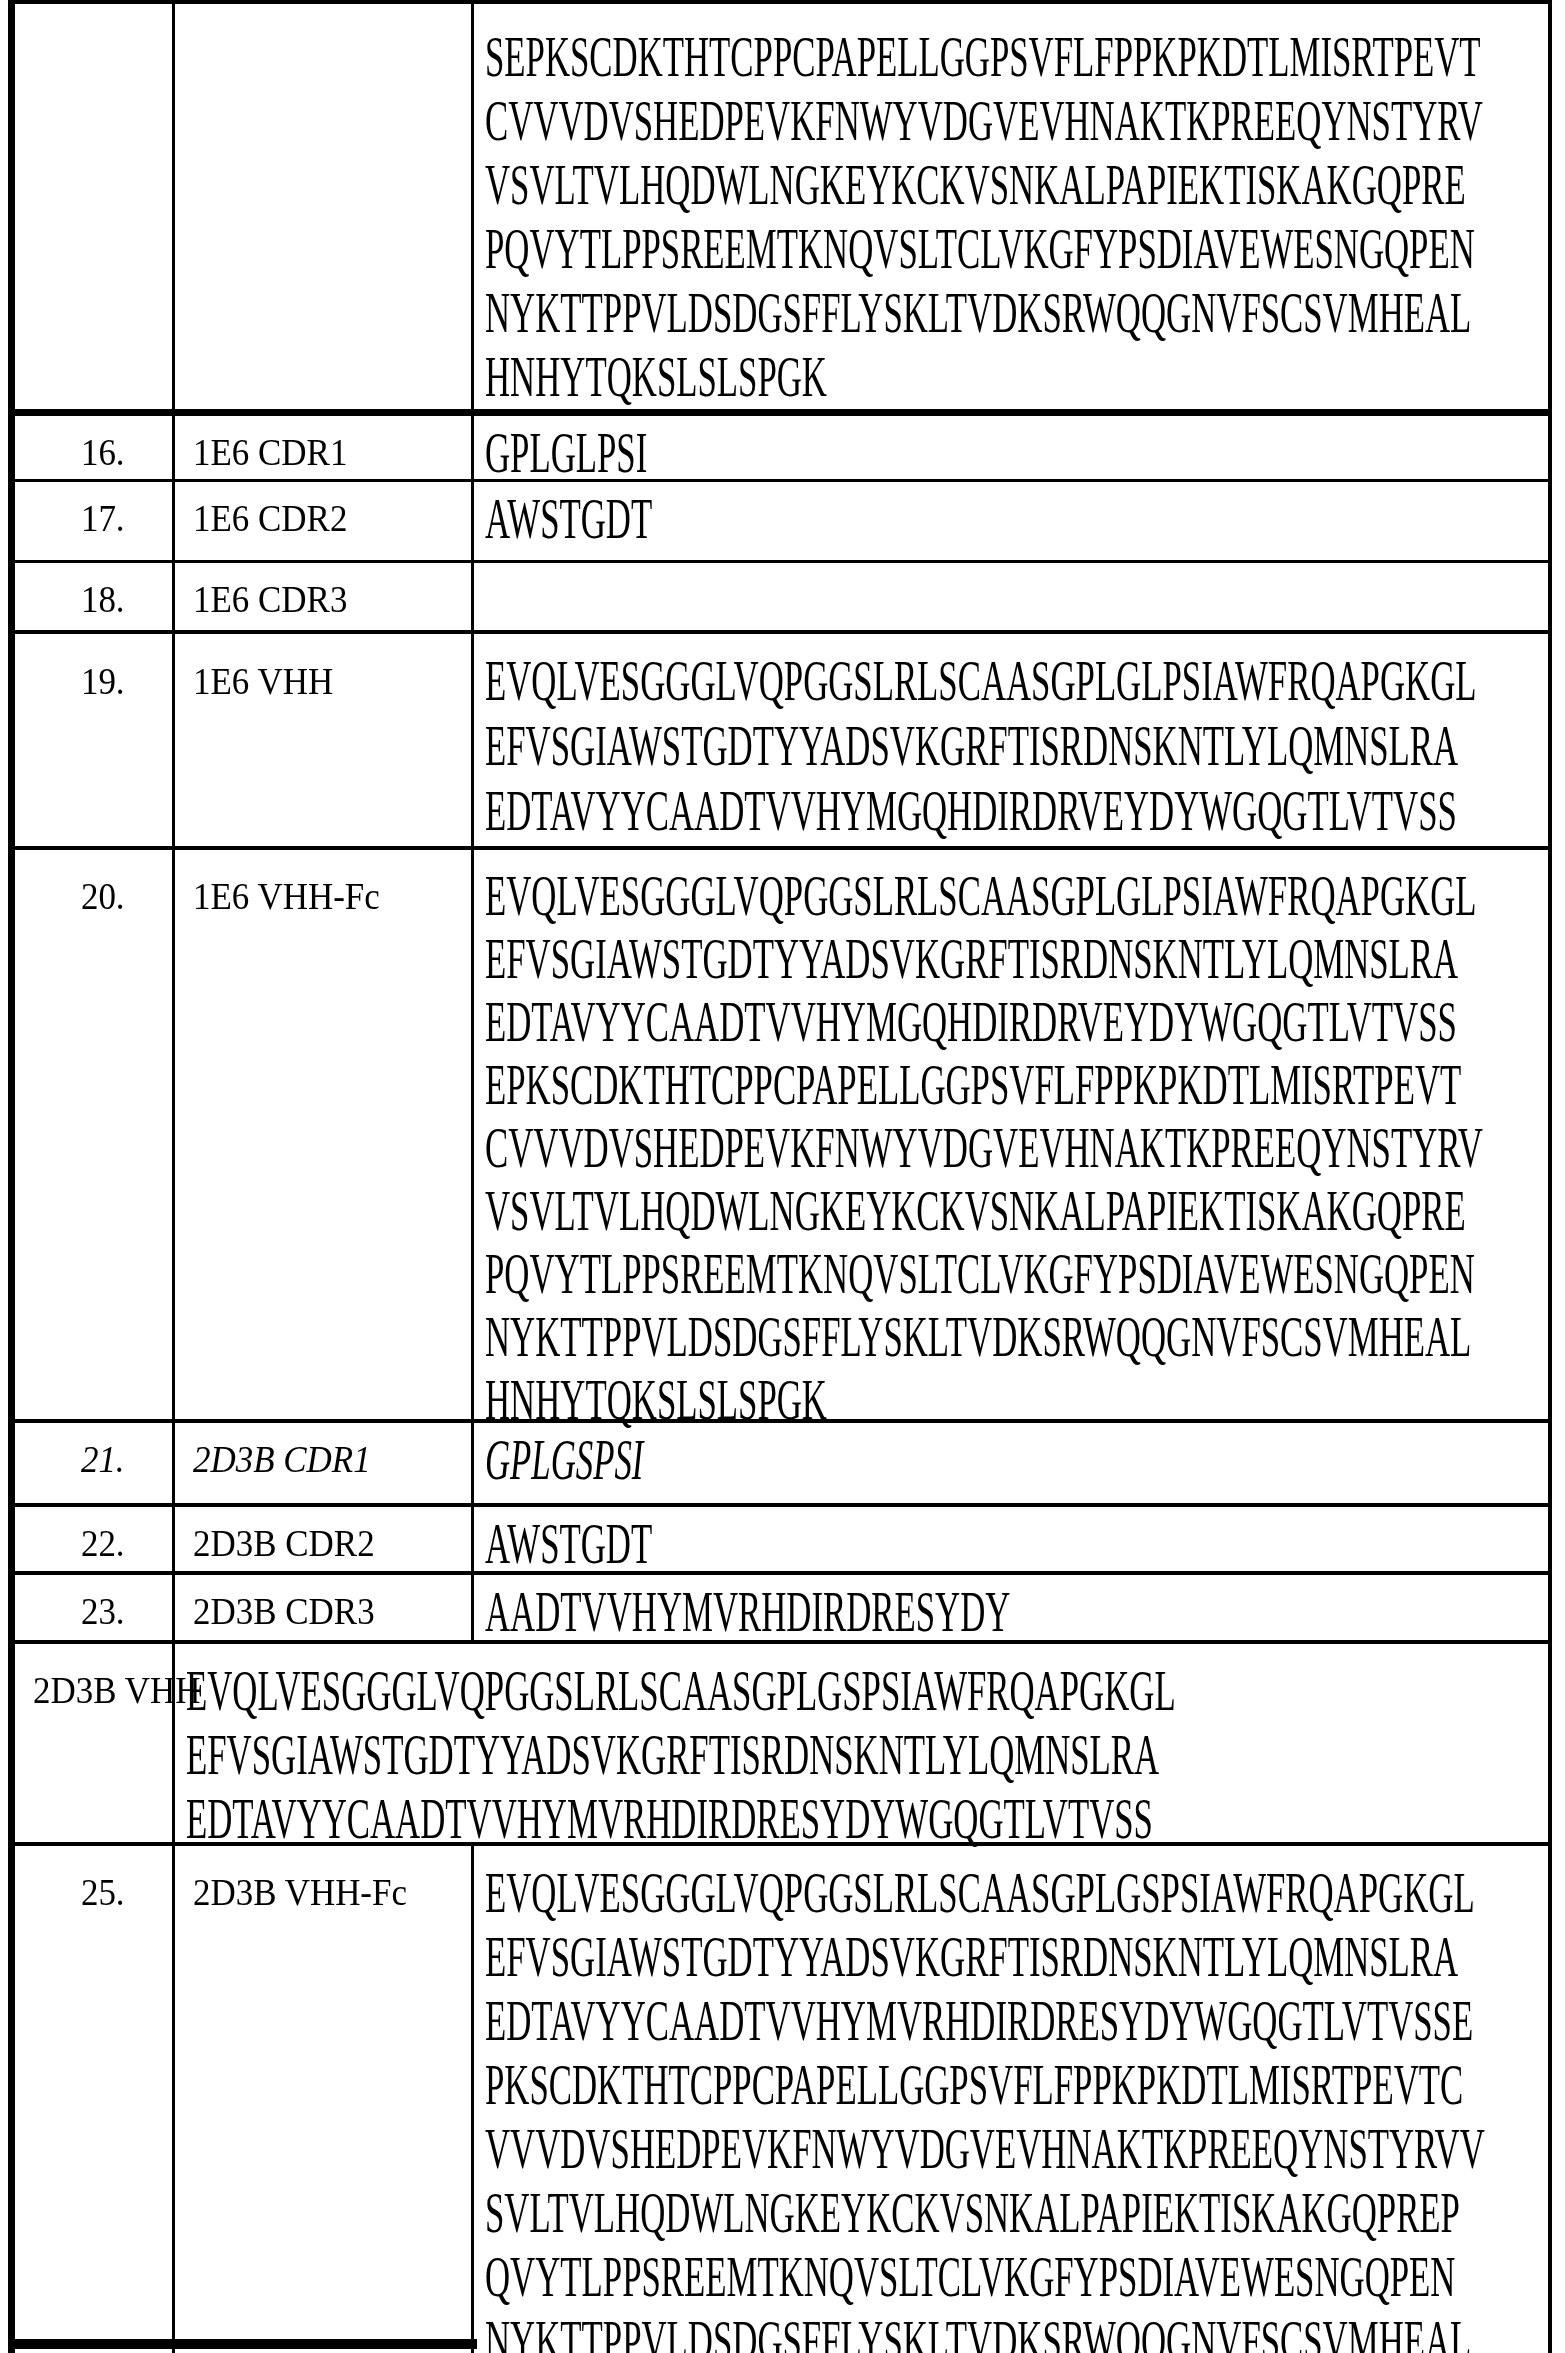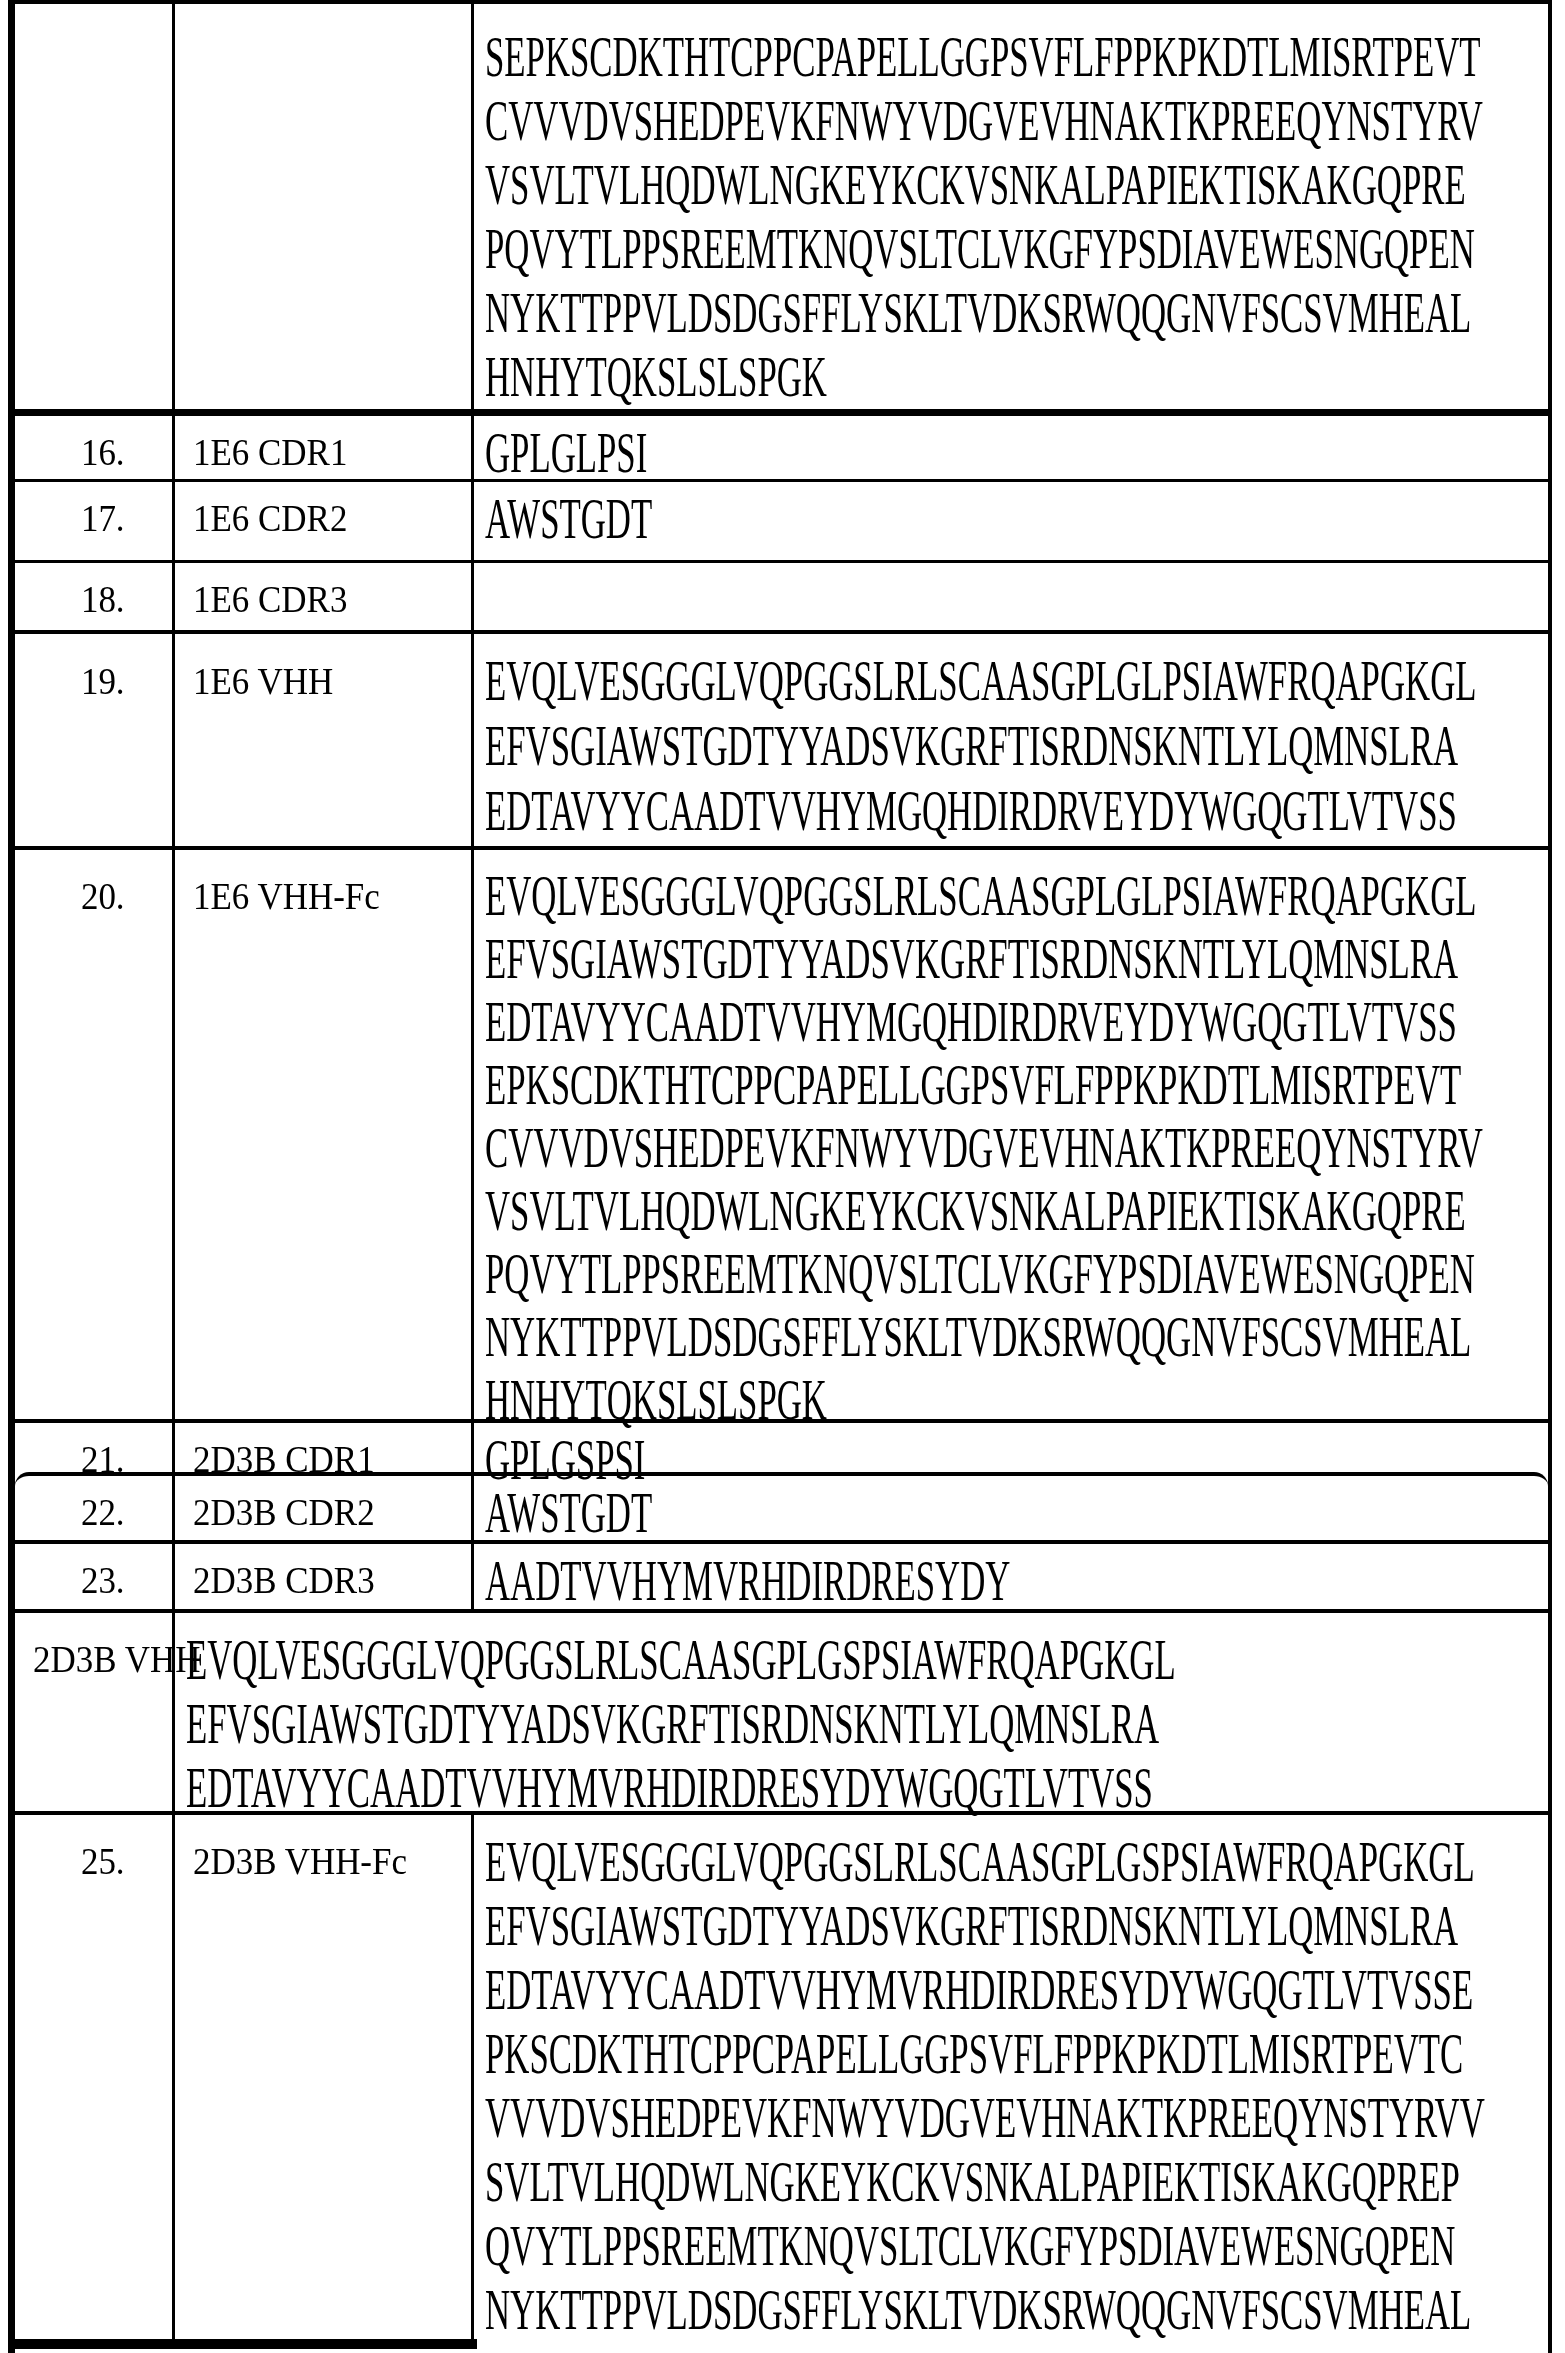--- a/index.html
+++ b/index.html
@@ -23,22 +23,22 @@
     box-sizing:border-box;
     border-top:4px solid #000;
   }
   
   .row:nth-child(1){height:405px;border-top:0;border-radius:31px;--L:64px;--P:20.6px;}
   .row:nth-child(2){height:70px;border-top:7.1px solid #000;--L:56px;--P:8px;}
   .row:nth-child(3){height:81px;border-top:3.2px solid #000;--L:56px;--P:8px;}
   .row:nth-child(4){height:70px;border-top:3.2px solid #000;--L:56px;--P:8px;}
   .row:nth-child(5){height:216px;border-top:4px solid #000;--L:65px;--P:14.3px;}
   .row:nth-child(6){height:573px;border-top:4.8px solid #000;--L:63px;--P:14.3px;}
-  .row:nth-child(7){height:53px;border-top:4.8px solid #000;--L:56px;--P:8px;}
-  .row:nth-child(8){height:68px;border-top:4px solid #000;border-radius:14px;--L:56px;--P:8px;}
+  .row:nth-child(7){height:84px;border-top:4.8px solid #000;font-style:italic;--L:56px;--P:8px;}
+  .row:nth-child(8){height:68px;border-top:4px solid #000;--L:56px;--P:8px;}
   .row:nth-child(9){height:69px;border-top:4px solid #000;--L:56px;--P:8px;}
   .row:nth-child(10){height:202px;border-top:4.8px solid #000;--L:64px;--P:14.3px;}
   .row:nth-child(11){height:535px;border-top:4.8px solid #000;--L:64px;--P:14.3px;}
 
   .cell{box-sizing:border-box;padding-top:var(--P);overflow:visible;}
   .c-num{border-right:3.2px solid #000;text-align:left;padding-left:18px;}
   .c-name{border-right:3.2px solid #000;padding-left:18px;}
   .c-seq{padding-left:11px;}
 
   .ln{height:var(--L);display:flex;align-items:center;}

